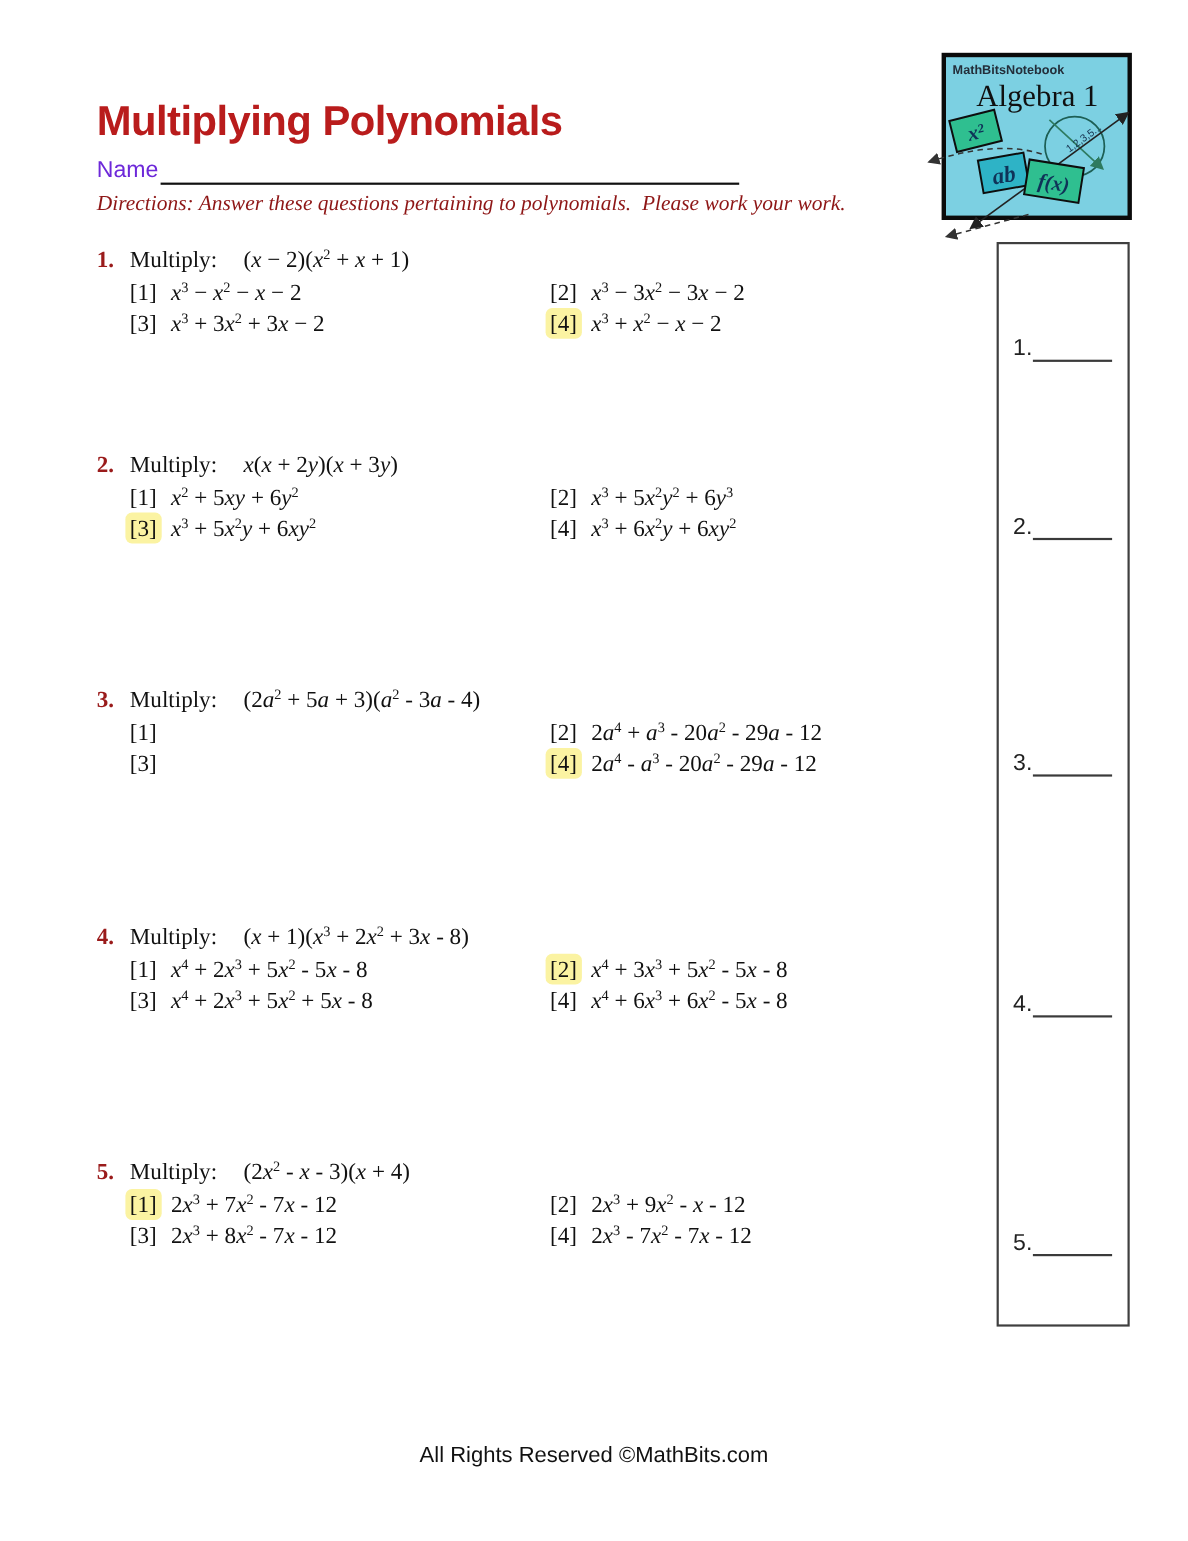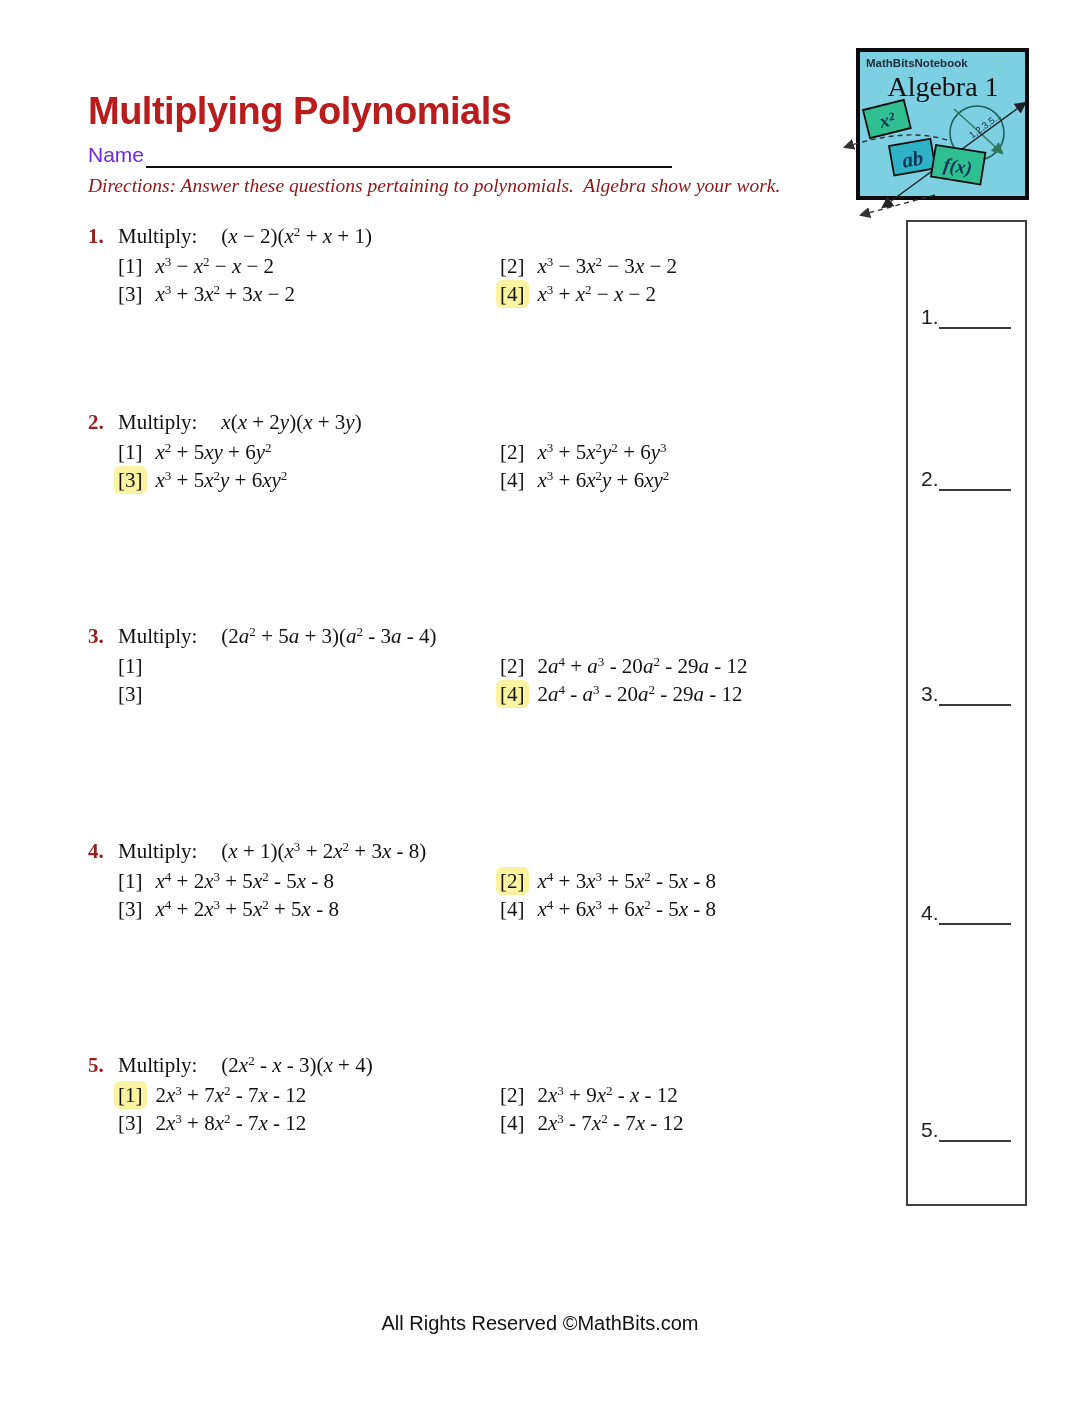--- a/index.html
+++ b/index.html
@@ -62,21 +62,21 @@
 
 <div class="page">
 
   <h1 class="title">Multiplying Polynomials</h1>
 
   <div class="name-row">
     <span>Name</span>
     <span class="name-line"></span>
   </div>
 
-  <div class="directions">Directions: Answer these questions pertaining to polynomials.  Algebra show your work.</div>
+  <div class="directions">Directions: Answer these questions pertaining to polynomials.  Please work your work.</div>
 
   <svg class="logo" width="200" height="172" viewBox="0 0 200 172">
     <defs>
       <marker id="ahB" markerWidth="8" markerHeight="8" refX="6.5" refY="4" orient="auto-start-reverse">
         <path d="M0,0 L8,4 L0,8 z" fill="#222"></path>
       </marker>
       <marker id="ahG" markerWidth="8" markerHeight="8" refX="6.5" refY="4" orient="auto-start-reverse">
         <path d="M0,0 L8,4 L0,8 z" fill="#2e7a5f"></path>
       </marker>
       <marker id="ahD" markerWidth="8" markerHeight="8" refX="6.5" refY="4" orient="auto-start-reverse">

